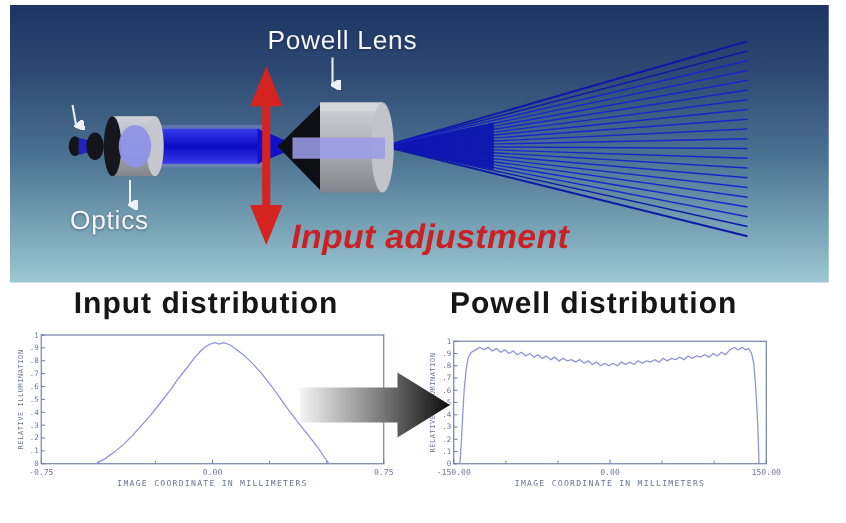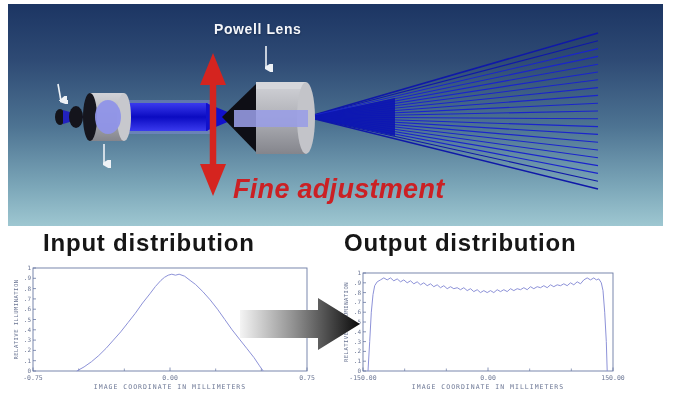--- a/index.html
+++ b/index.html
@@ -2,26 +2,26 @@
 <html><head>
 <meta charset="utf-8">
 <style>
   html,body{margin:0;padding:0;background:#ffffff;}
   body{width:677px;height:418px;position:relative;overflow:hidden;
        font-family:"Liberation Sans",sans-serif;}
   .scene{position:absolute;left:8px;top:4px;width:655px;height:222px;
          background:linear-gradient(180deg,#1c3563 0%,#2e4a74 25%,#4d7392 55%,#7ba6b8 82%,#9ec7d1 100%);
          overflow:hidden;}
   .scene svg{position:absolute;left:0;top:0;}
-  .scene-label{position:absolute;color:#f4f6fa;font-weight:bold;font-size:14px;
+  .scene-label{position:absolute;color:#f4f6fa;font-weight:normal;font-size:21px;
                letter-spacing:.6px;text-shadow:0 1px 2px rgba(10,20,40,.45);white-space:nowrap;text-align:right;}
   .fine{position:absolute;left:225px;top:170px;color:#cb2024;font-size:27px;
         font-weight:bold;font-style:italic;letter-spacing:.3px;white-space:nowrap;}
   .plot-title{position:absolute;top:229px;color:#161616;font-size:24px;font-weight:600;
-              letter-spacing:.8px;white-space:nowrap;}
+              letter-spacing:.8px;white-space:nowrap;margin-left:16px;}
   .chart{position:absolute;background:transparent;}
   .chart text{font-family:"DejaVu Sans Mono",monospace;}
   .flow-arrow{position:absolute;left:240px;top:296px;z-index:6;}
 </style>
 </head>
 <body>
 
 <div class="scene">
   <svg id="scene-svg" width="655" height="222" viewBox="0 0 655 222">
     <defs>
@@ -99,26 +99,27 @@
 
     <g>
       <line x1="205" y1="76" x2="205" y2="166" stroke="#d5241f" stroke-width="6.5"></line>
       <polygon points="205,49 192,81 218,81" fill="#d5241f"></polygon>
       <polygon points="205,192 192,160 218,160" fill="#d5241f"></polygon>
     </g>
   </svg>
 
   <div class="scene-label" style="left:206px;top:17px">Powell Lens</div>
   <div class="scene-label" style="left:48px;top:163px;line-height:19px">
+    <div>Optics</div>
   </div>
-  <div class="fine">Fine adjustment</div>
+  <div class="fine">Input adjustment</div>
 </div>
 
 <div class="plot-title" style="left:43px">Input distribution</div>
-<div class="plot-title" style="left:344px">Output distribution</div>
+<div class="plot-title" style="left:344px">Powell distribution</div>
 
 <svg class="chart" style="left:10px;top:264px" width="316" height="134" viewBox="0 0 316 134">
     <rect x="23" y="4" width="274" height="103" fill="none" stroke="#6a7aa4" stroke-width="0.9"></rect>
     <line x1="23" y1="4" x2="26" y2="4" stroke="#6a7aa4" stroke-width="0.8"></line>
     <text x="21" y="6" text-anchor="end" font-size="6" fill="#6b7694">1</text>
     <line x1="23" y1="14.299999999999997" x2="26" y2="14.299999999999997" stroke="#6a7aa4" stroke-width="0.8"></line>
     <text x="21" y="16.299999999999997" text-anchor="end" font-size="6" fill="#6b7694">.9</text>
     <line x1="23" y1="24.599999999999994" x2="26" y2="24.599999999999994" stroke="#6a7aa4" stroke-width="0.8"></line>
     <text x="21" y="26.599999999999994" text-anchor="end" font-size="6" fill="#6b7694">.8</text>
     <line x1="23" y1="34.900000000000006" x2="26" y2="34.900000000000006" stroke="#6a7aa4" stroke-width="0.8"></line>

